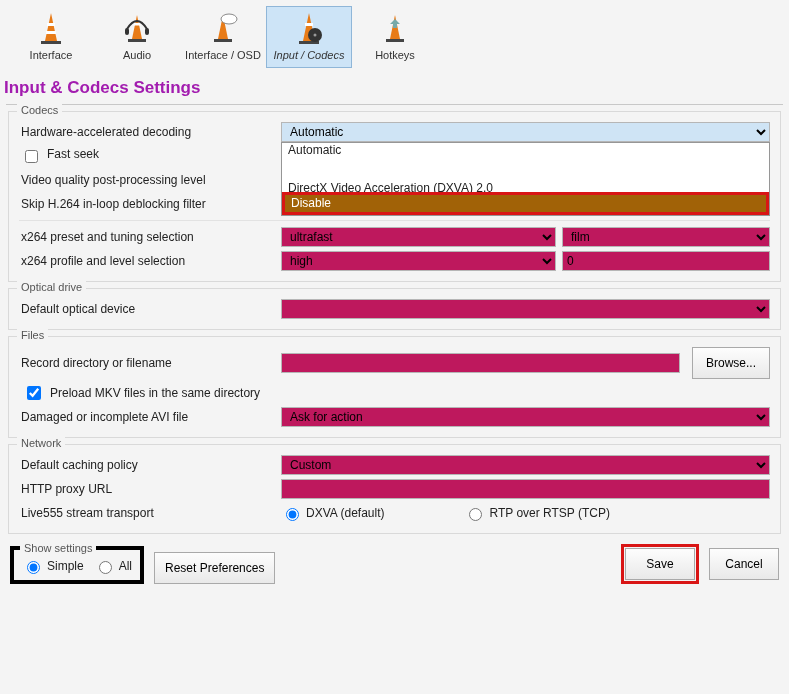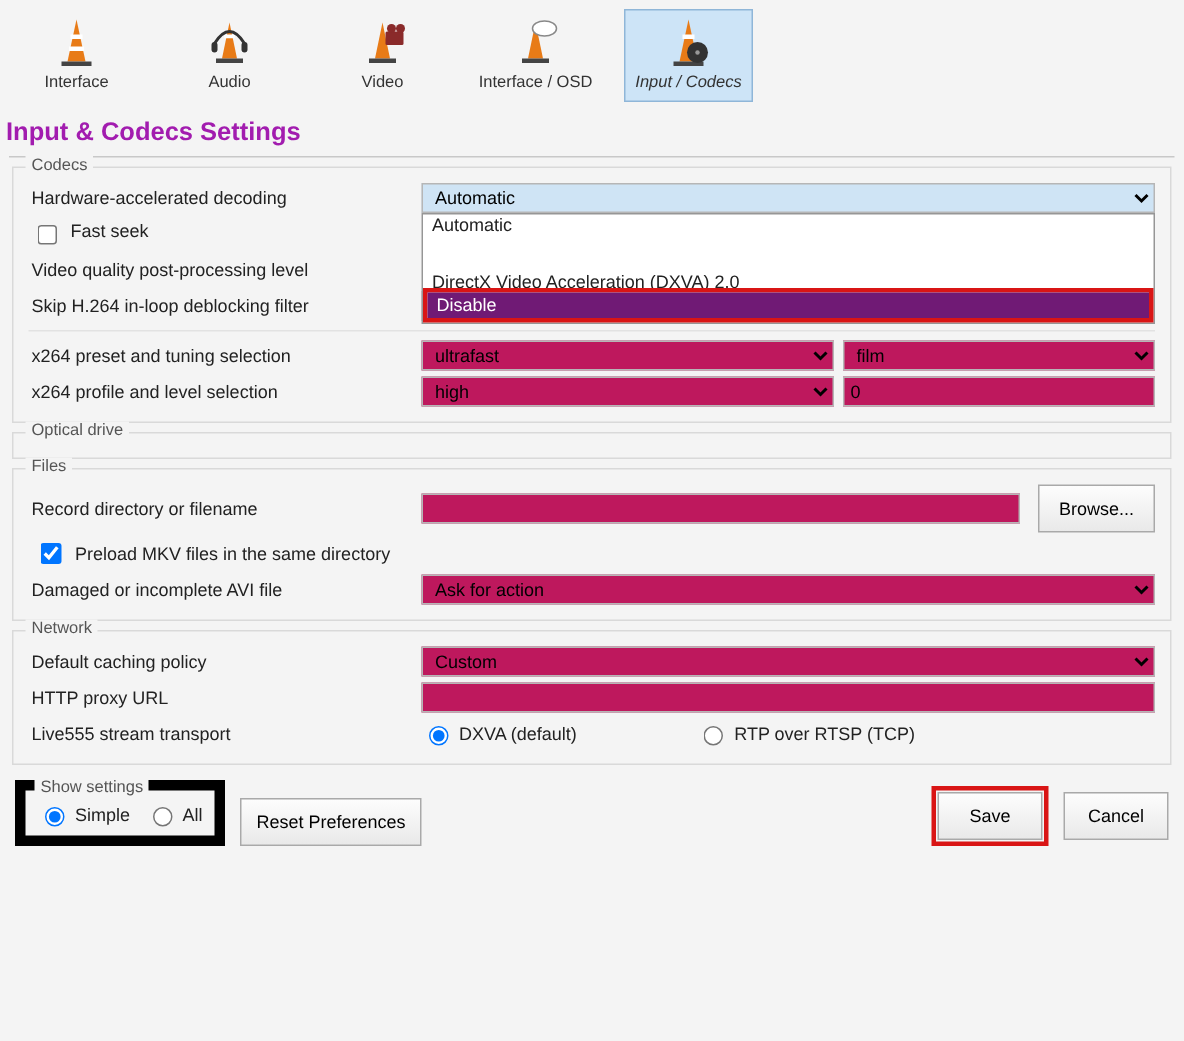--- a/index.html
+++ b/index.html
@@ -8,21 +8,21 @@
     padding: 0;
     font-family: "Segoe UI", Tahoma, sans-serif;
     font-size: 12px;
     background: #f4f4f4;
     color: #222;
     width: 789px;
   }
   
   .tabbar {
     display: flex;
-    gap: 16px;
+    gap: 0;
     padding: 6px 8px 0 8px;
     background: #f4f4f4;
   }
   .tab {
     width: 86px;
     text-align: center;
     padding: 4px 0 6px 0;
     border: 1px solid transparent;
     cursor: pointer;
   }
@@ -123,36 +123,36 @@
     z-index: 50;
   }
   .dropdown-open .opt {
     padding: 0 6px;
     height: 14px;
     line-height:14px;
     white-space: nowrap;
   }
   .dropdown-open .opt.trunc { overflow:hidden; }
   .dropdown-open .opt.sel-disable {
-    background:#701a75;
+    background:#a16207;
     color:#fff;
   }
   .red-outline {
     border: 3px solid #d91515;
     padding: 0;
   }
   
   .bottombar {
     display:flex;
     align-items:flex-end;
     justify-content:space-between;
     padding: 4px 10px 10px 10px;
   }
   .show-settings-box {
-    border: 7px solid #000000;
+    border: 4px solid #000000;
     padding: 8px 8px 6px 8px;
     position: relative;
     display:flex;
     align-items:center;
     gap:10px;
   }
   .show-settings-box .legend2{
     position:absolute; top:-8px; left:6px;
     background:#f4f4f4; padding:0 4px; font-size:11px; color:#555;
   }
@@ -187,48 +187,46 @@
           <rect x="24" y="17" width="4" height="7" rx="2" fill="#333"></rect>
         </svg>
     </div>
     <div class="label">Audio</div>
   </div>
   <div class="tab">
     <div class="cone">
       <svg viewBox="0 0 32 36">
           <polygon points="16,4 11,28 21,28" fill="#e87b17"></polygon>
           <rect x="7" y="28" width="18" height="3" fill="#444"></rect>
-          <rect x="18" y="10" width="12" height="9" fill="#8a2a2a" rx="1"></rect>
-          <circle cx="22" cy="8" r="3" fill="#8a2a2a"></circle>
-          <circle cx="28" cy="8" r="3" fill="#8a2a2a"></circle>
-        </svg>
-    </div>
-    <div class="label">Video</div>
-  </div>
-  <div class="tab">
-    <div class="cone">
-      <svg viewBox="0 0 32 36">
-          <polygon points="16,4 11,28 21,28" fill="#e87b17"></polygon>
-          <rect x="7" y="28" width="18" height="3" fill="#444"></rect>
           <ellipse cx="22" cy="8" rx="8" ry="5" fill="#fff" stroke="#888"></ellipse>
         </svg>
     </div>
     <div class="label">Interface / OSD</div>
   </div>
   <div class="tab active">
     <div class="cone">
       <svg viewBox="0 0 32 36">
           <polygon points="16,2 10,30 22,30" fill="#e87b17"></polygon>
           <rect x="6" y="30" width="20" height="3" fill="#444"></rect>
           <rect x="12" y="12" width="8" height="3" fill="#fff"></rect>
           <circle cx="22" cy="24" r="7" fill="#333"></circle>
           <circle cx="22" cy="24" r="1.5" fill="#999"></circle>
         </svg>
     </div>
     <div class="label">Input / Codecs</div>
+  </div>
+  <div class="tab">
+    <div class="cone">
+      <svg viewBox="0 0 32 36">
+          <polygon points="16,4 11,28 21,28" fill="#e87b17"></polygon>
+          <rect x="7" y="28" width="18" height="3" fill="#444"></rect>
+          <path d="M16 8 l-5 5 h3 v4 h4 v-4 h3 z" fill="#7aa"></path>
+        </svg>
+    </div>
+    <div class="label">Hotkeys</div>
   </div>
 </div>
 
 <div class="page-title">Input &amp; Codecs Settings</div>
 <hr class="title-rule">
 
 <div class="groupbox" style="position:relative;">
   <div class="legend">Codecs</div>
 
   <div class="row">
@@ -299,20 +297,28 @@
       </select>
     </div>
     <div class="ctrl2">
       <input type="text" value="0" style="">
     </div>
   </div>
 </div>
 
 <div class="groupbox">
   <div class="legend">Optical drive</div>
+  <div class="row">
+    <div class="lbl">Default optical device</div>
+    <div class="ctrl">
+      <select>
+        <option></option>
+      </select>
+    </div>
+  </div>
 </div>
 
 <div class="groupbox">
   <div class="legend">Files</div>
   <div class="row">
     <div class="lbl">Record directory or filename</div>
     <div class="ctrl">
       <input type="text" value="" style="">
     </div>
     <button class="btn" style="min-width:78px; margin-left:6px;">Browse...</button>

